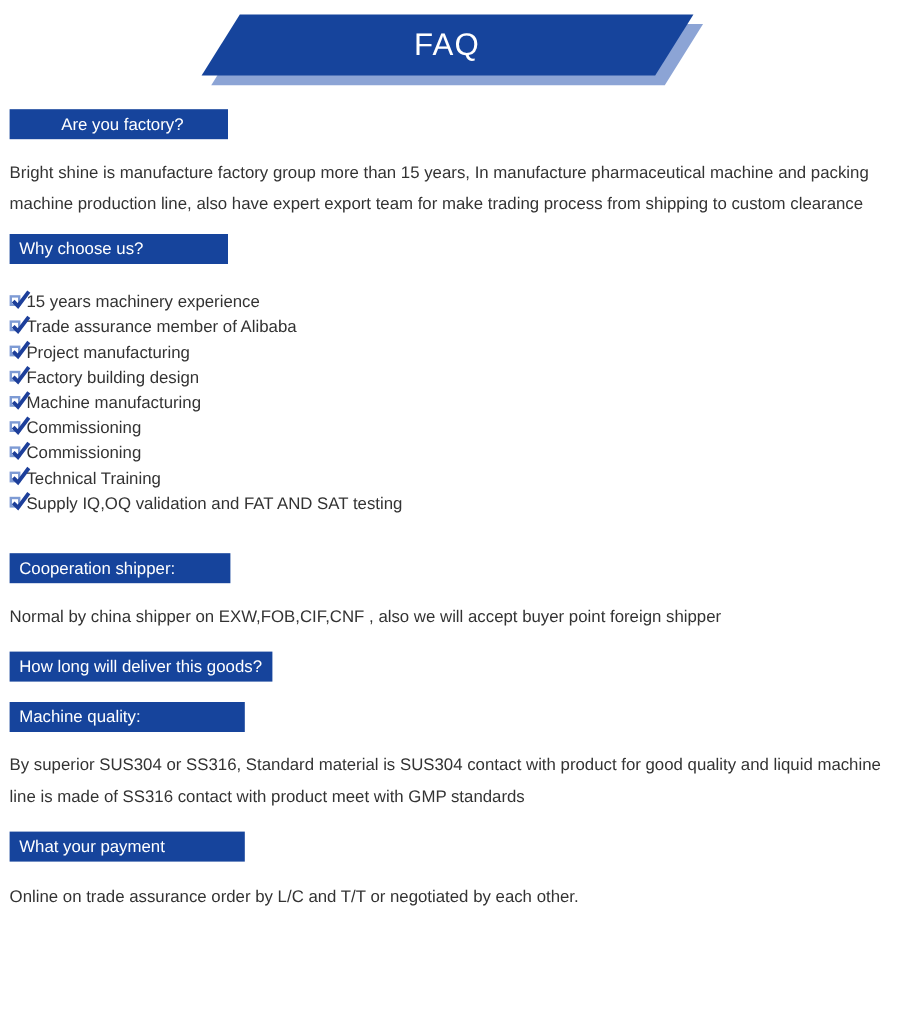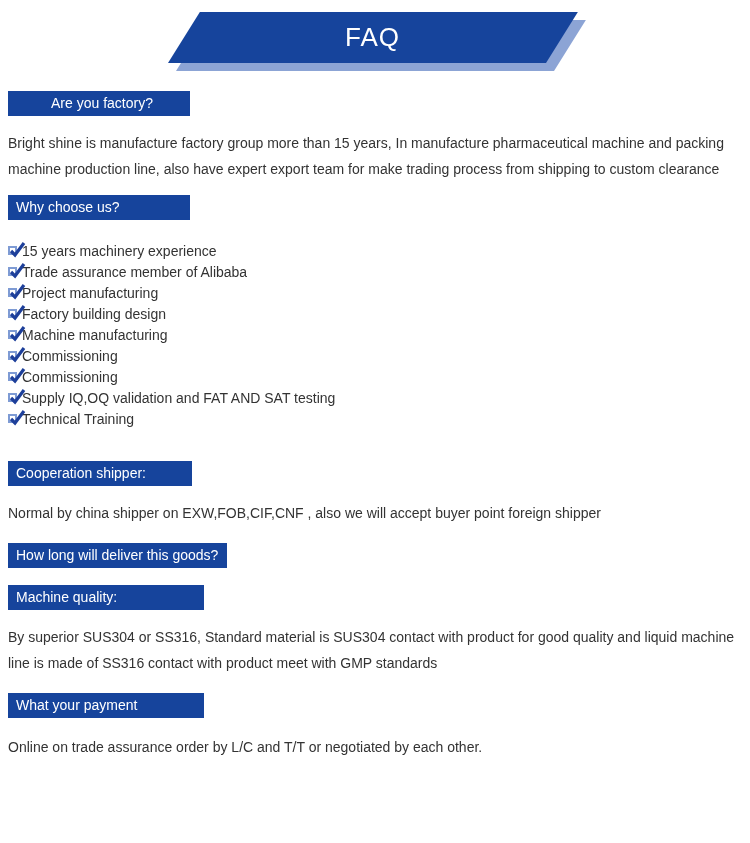--- a/index.html
+++ b/index.html
@@ -172,29 +172,29 @@
             </svg>
           </span>
         <span>Commissioning</span>
       </li>
       <li>
         <span class="chk">
             <svg width="16" height="16" viewBox="0 0 16 16">
               <polyline points="2,10 6,14 15,2" stroke="#1d3f9a" stroke-width="3.2" fill="none"></polyline>
             </svg>
           </span>
+        <span>Technical Training</span>
+      </li>
+      <li>
+        <span class="chk">
+            <svg width="16" height="16" viewBox="0 0 16 16">
+              <polyline points="2,10 6,14 15,2" stroke="#1d3f9a" stroke-width="3.2" fill="none"></polyline>
+            </svg>
+          </span>
         <span>Supply IQ,OQ validation and FAT AND SAT testing</span>
-      </li>
-      <li>
-        <span class="chk">
-            <svg width="16" height="16" viewBox="0 0 16 16">
-              <polyline points="2,10 6,14 15,2" stroke="#1d3f9a" stroke-width="3.2" fill="none"></polyline>
-            </svg>
-          </span>
-        <span>Technical Training</span>
       </li>
     </ul>
   </section>
 
   <section>
     <div class="bar w184 m-top3">
       <span>Cooperation shipper:</span>
     </div>
     <p class="body-para">Normal by china shipper on EXW,FOB,CIF,CNF , also we will accept buyer point foreign shipper</p>
   </section>

